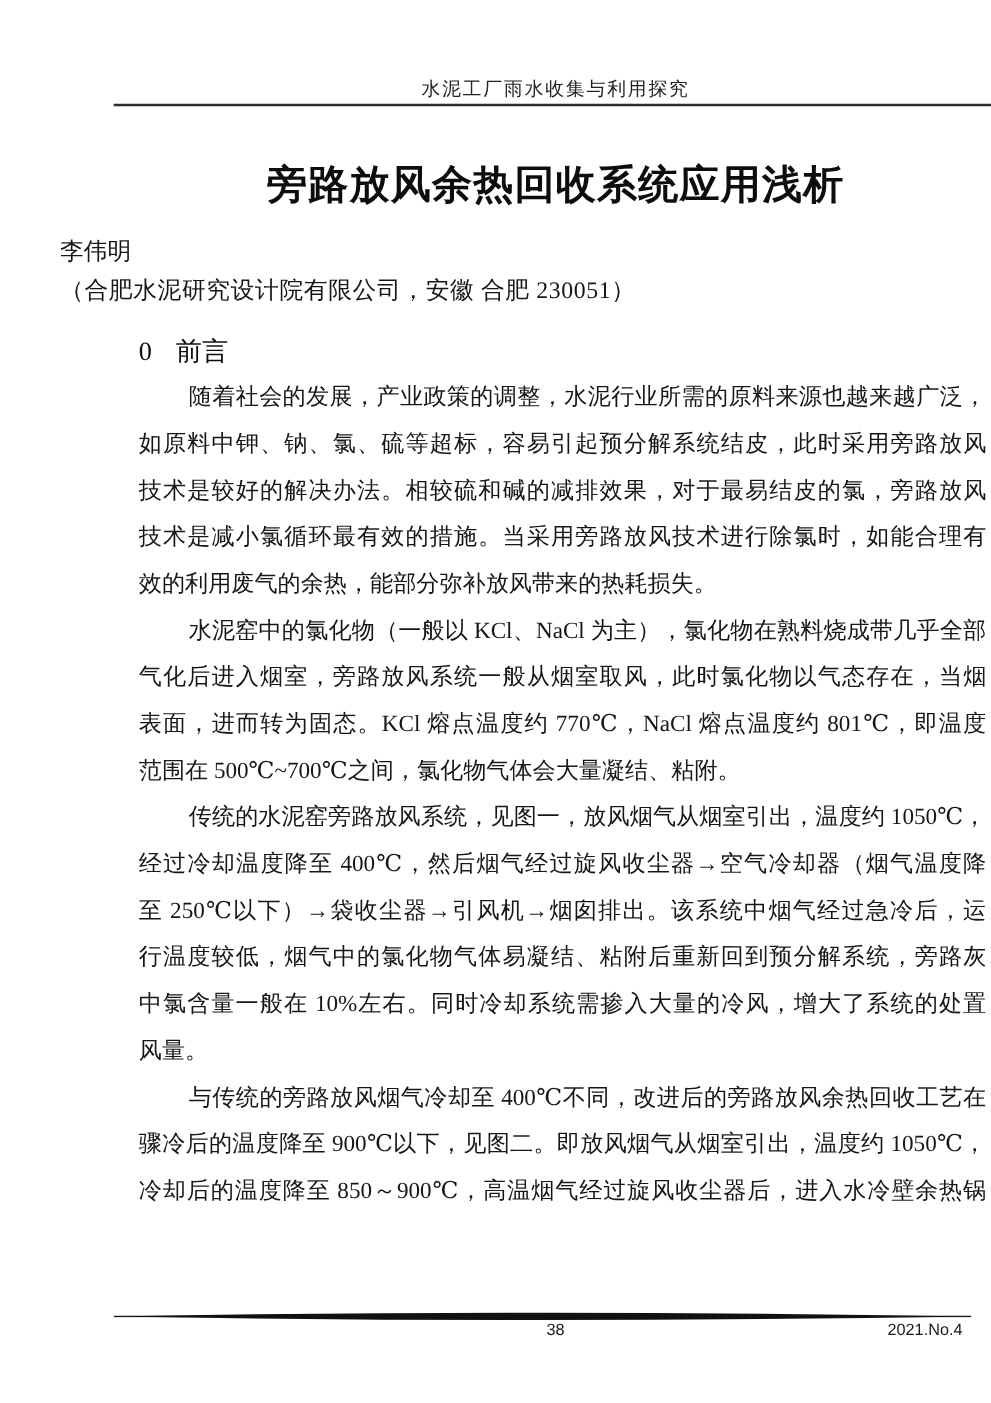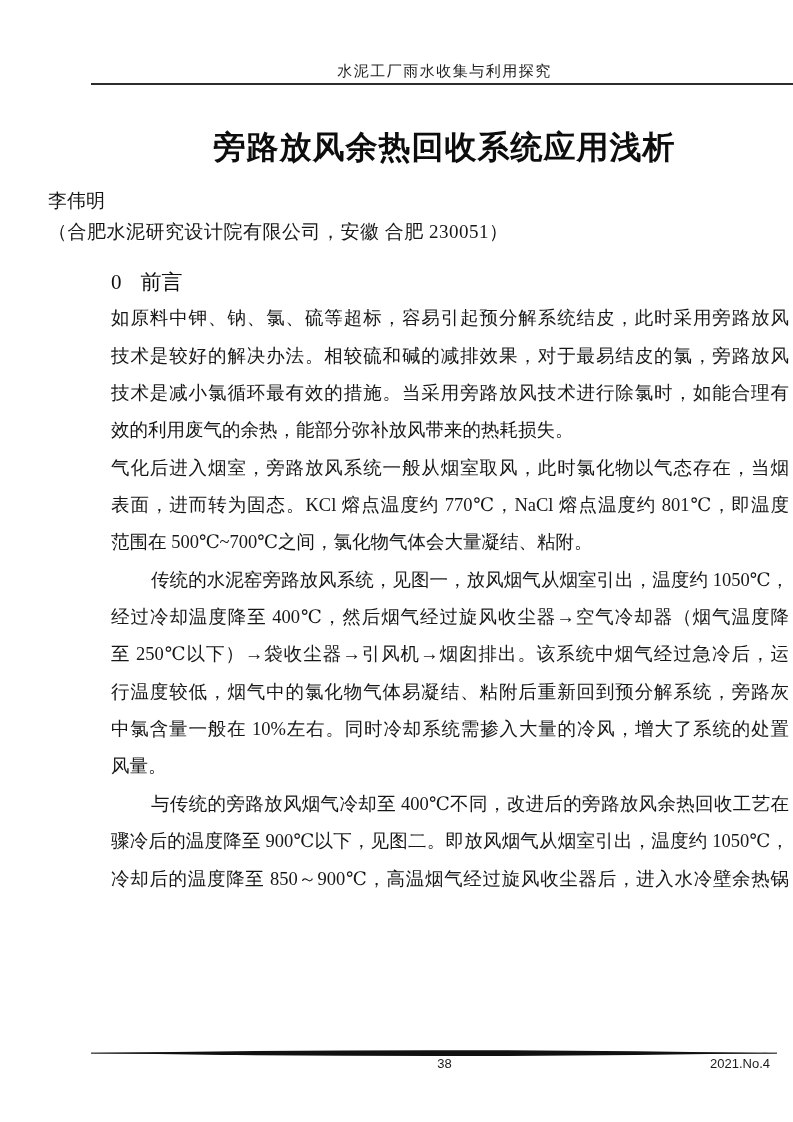--- a/index.html
+++ b/index.html
@@ -67,24 +67,26 @@
   <div class="head-rule"></div>
 
   <h1 class="article-title">旁路放风余热回收系统应用浅析</h1>
 
   <div class="author">李伟明</div>
 
   <div class="affiliation">（合肥水泥研究设计院有限公司，安徽 合肥 230051）</div>
 
   <div class="article-body">
       <div class="slot heading"><span class="h-num">0</span><span>前言</span></div>
+      <div class="slot bodyline indent">随着社会的发展，产业政策的调整，水泥行业所需的原料来源也越来越广泛，</div>
       <div class="slot bodyline">如原料中钾、钠、氯、硫等超标，容易引起预分解系统结皮，此时采用旁路放风</div>
       <div class="slot bodyline">技术是较好的解决办法。相较硫和碱的减排效果，对于最易结皮的氯，旁路放风</div>
       <div class="slot bodyline">技术是减小氯循环最有效的措施。当采用旁路放风技术进行除氯时，如能合理有</div>
       <div class="slot bodyline end">效的利用废气的余热，能部分弥补放风带来的热耗损失。</div>
+      <div class="slot bodyline indent">水泥窑中的氯化物（一般以 KCl、NaCl 为主），氯化物在熟料烧成带几乎全部</div>
       <div class="slot bodyline">气化后进入烟室，旁路放风系统一般从烟室取风，此时氯化物以气态存在，当烟</div>
       <div class="slot bodyline">表面，进而转为固态。KCl 熔点温度约 770℃，NaCl 熔点温度约 801℃，即温度</div>
       <div class="slot bodyline end">范围在 500℃~700℃之间，氯化物气体会大量凝结、粘附。</div>
       <div class="slot bodyline indent">传统的水泥窑旁路放风系统，见图一，放风烟气从烟室引出，温度约 1050℃，</div>
       <div class="slot bodyline">经过冷却温度降至 400℃，然后烟气经过旋风收尘器→空气冷却器（烟气温度降</div>
       <div class="slot bodyline">至 250℃以下）→袋收尘器→引风机→烟囱排出。该系统中烟气经过急冷后，运</div>
       <div class="slot bodyline">行温度较低，烟气中的氯化物气体易凝结、粘附后重新回到预分解系统，旁路灰</div>
       <div class="slot bodyline">中氯含量一般在 10%左右。同时冷却系统需掺入大量的冷风，增大了系统的处置</div>
       <div class="slot bodyline end">风量。</div>
       <div class="slot bodyline indent">与传统的旁路放风烟气冷却至 400℃不同，改进后的旁路放风余热回收工艺在</div>

